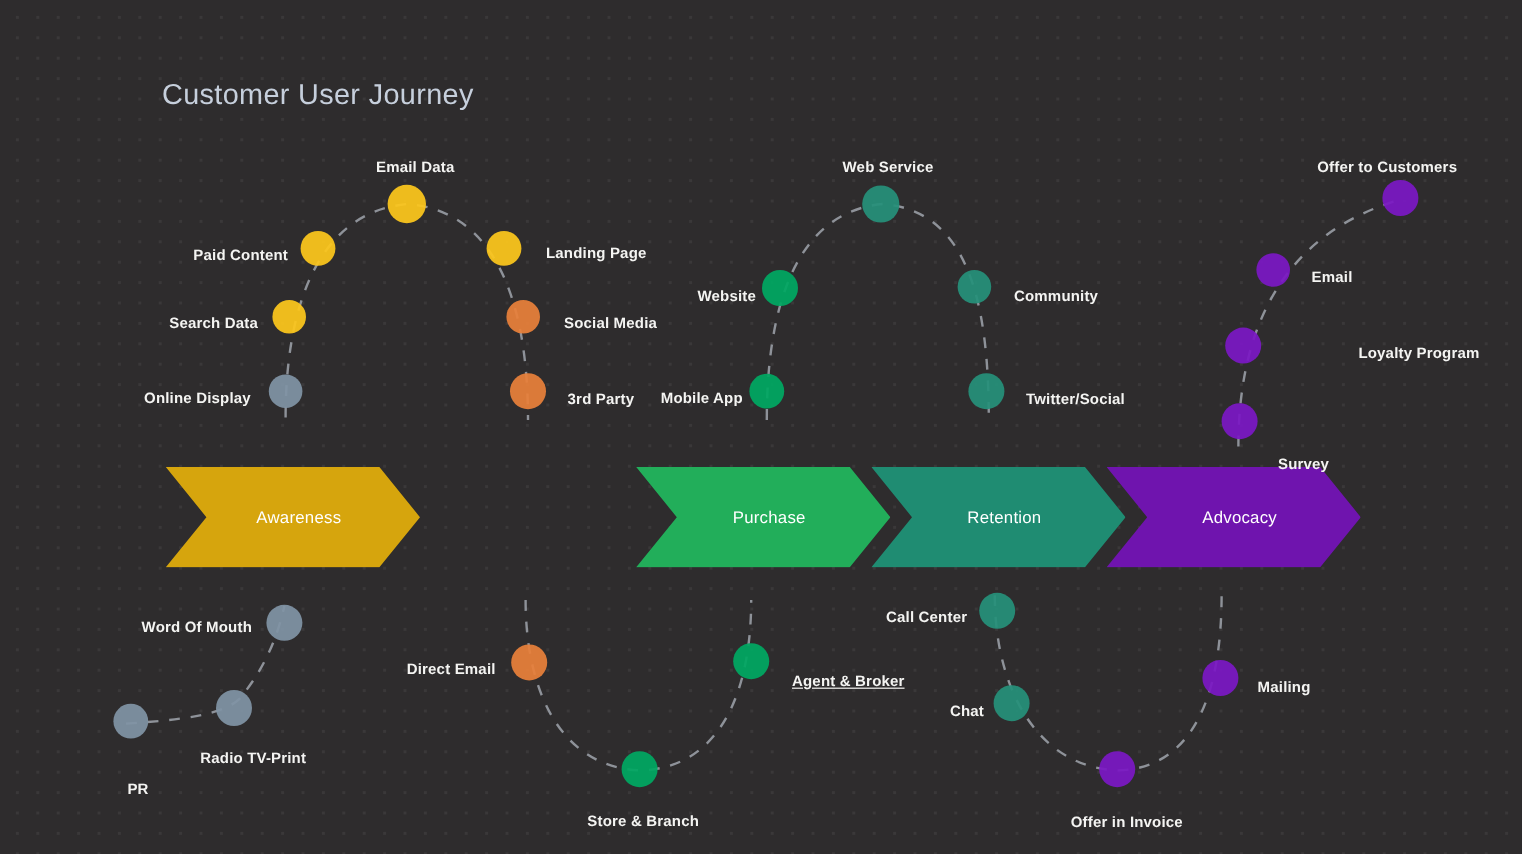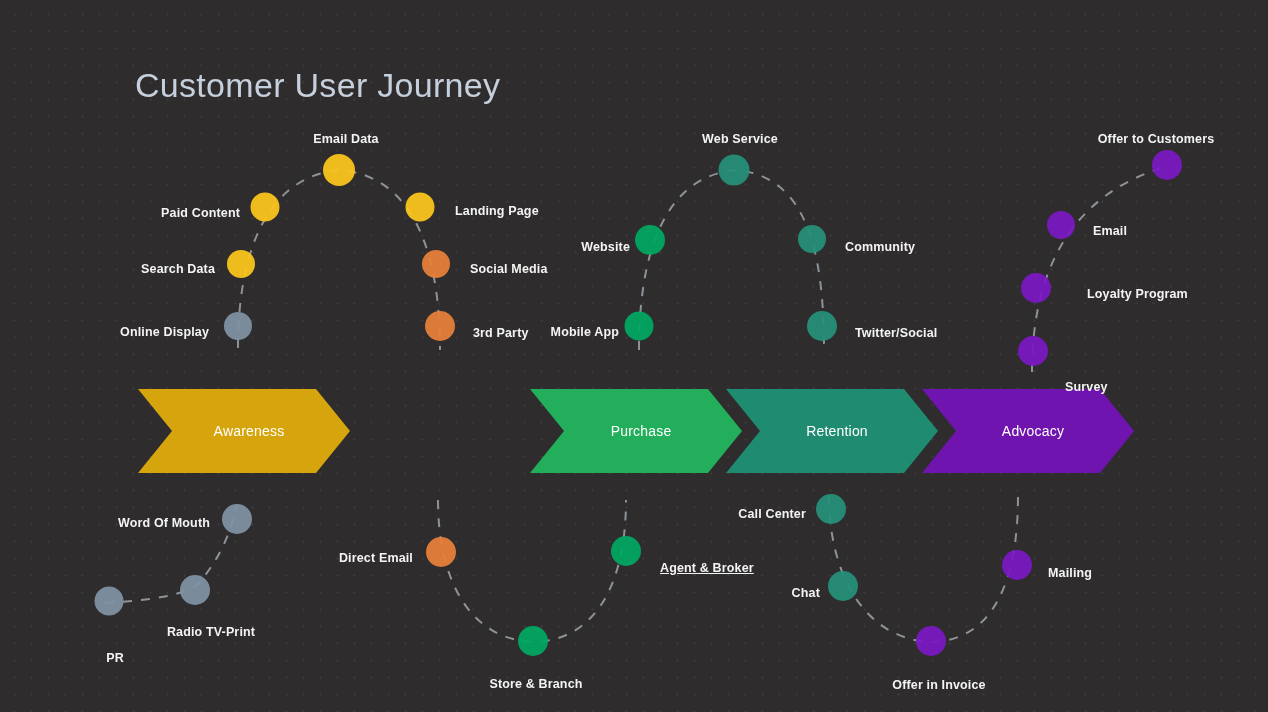--- a/index.html
+++ b/index.html
@@ -18,21 +18,21 @@
     background-position: 6px 6px;
     overflow: hidden;
     font-family: "Liberation Sans", sans-serif;
     -webkit-font-smoothing: antialiased;
   }
 
   #title {
     position: absolute;
     left: 135px;
     top: 66px;
-    font-size: 34px;
+    font-size: 24px;
     font-weight: 400;
     letter-spacing: 0.3px;
     color: #c6cfdc;
     white-space: nowrap;
   }
 
   
   svg.layer {
     position: absolute;
     left: 0;
@@ -159,21 +159,21 @@
     <div class="nlabel c" style="left: 346px; top: 139px; color: rgb(244, 244, 242);">Email Data</div>
     <div class="nlabel l" style="left: 455px; top: 211px; color: rgb(244, 244, 242);">Landing Page</div>
     <div class="nlabel l" style="left: 470px; top: 269px; color: rgb(244, 244, 242);">Social Media</div>
     <div class="nlabel l" style="left: 473px; top: 333px; color: rgb(244, 244, 242);">3rd Party</div>
     <div class="nlabel r" style="left: 619px; top: 332px; color: rgb(244, 244, 242);">Mobile App</div>
     <div class="nlabel r" style="left: 630px; top: 247px; color: rgb(244, 244, 242);">Website</div>
     <div class="nlabel c" style="left: 740px; top: 139px; color: rgb(244, 244, 242);">Web Service</div>
     <div class="nlabel l" style="left: 845px; top: 247px; color: rgb(244, 244, 242);">Community</div>
     <div class="nlabel l" style="left: 855px; top: 333px; color: rgb(244, 244, 242);">Twitter/Social</div>
     <div class="nlabel l" style="left: 1065px; top: 358px; color: rgb(244, 244, 242); margin-top: 29px;">Survey</div>
-    <div class="nlabel l" style="left: 1087px; top: 294px; color: rgb(244, 244, 242);">Loyalty Program</div>
+    <div class="nlabel l" style="left: 1132px; top: 294px; color: rgb(244, 244, 242);">Loyalty Program</div>
     <div class="nlabel l" style="left: 1093px; top: 231px; color: rgb(244, 244, 242);">Email</div>
     <div class="nlabel c" style="left: 1156px; top: 139px; color: rgb(244, 244, 242);">Offer to Customers</div>
     <div class="nlabel c" style="left: 115px; top: 642px; color: rgb(244, 244, 242); margin-top: 16px;">PR</div>
     <div class="nlabel c" style="left: 211px; top: 632px; color: rgb(244, 244, 242);">Radio TV-Print</div>
     <div class="nlabel r" style="left: 210px; top: 523px; color: rgb(244, 244, 242);">Word Of Mouth</div>
     <div class="nlabel r" style="left: 413px; top: 558px; color: rgb(244, 244, 242);">Direct Email</div>
     <div class="nlabel c" style="left: 536px; top: 684px; color: rgb(244, 244, 242);">Store &amp; Branch</div>
     <div class="nlabel l" style="left: 660px; top: 568px; color: rgb(244, 244, 242); text-decoration: underline;">Agent &amp; Broker</div>
     <div class="nlabel r" style="left: 806px; top: 514px; color: rgb(244, 244, 242);">Call Center</div>
     <div class="nlabel r" style="left: 820px; top: 593px; color: rgb(244, 244, 242);">Chat</div>

